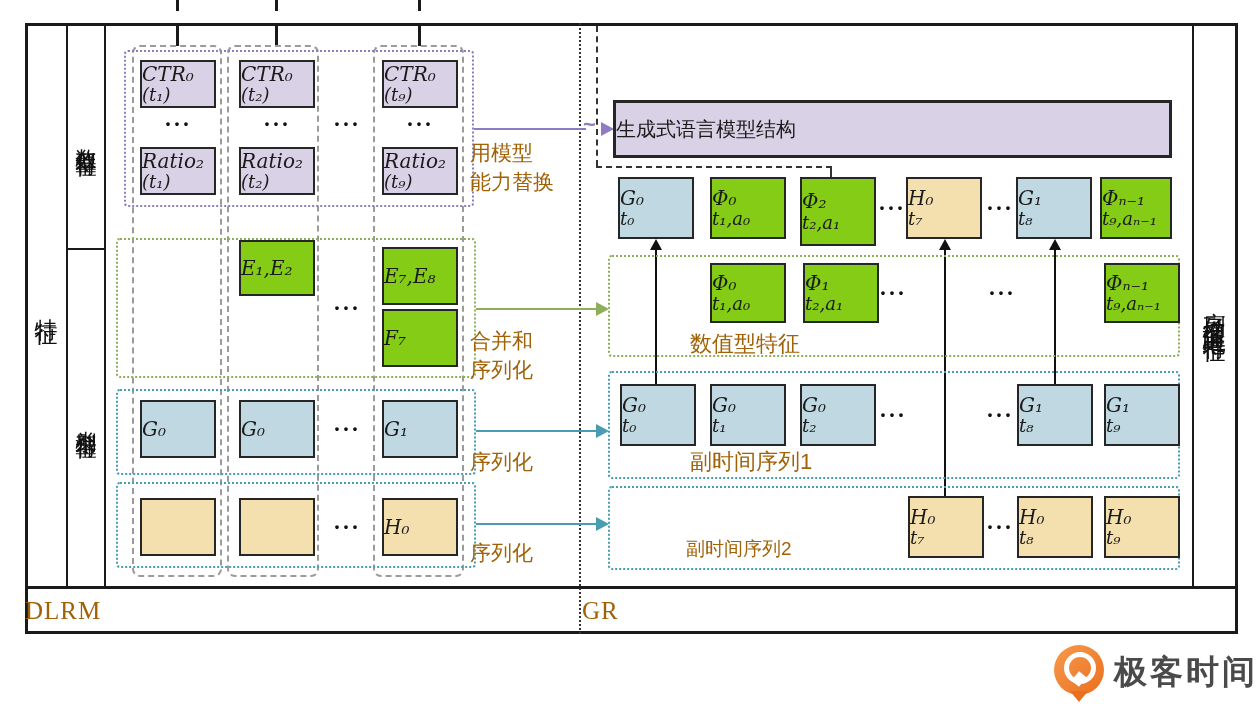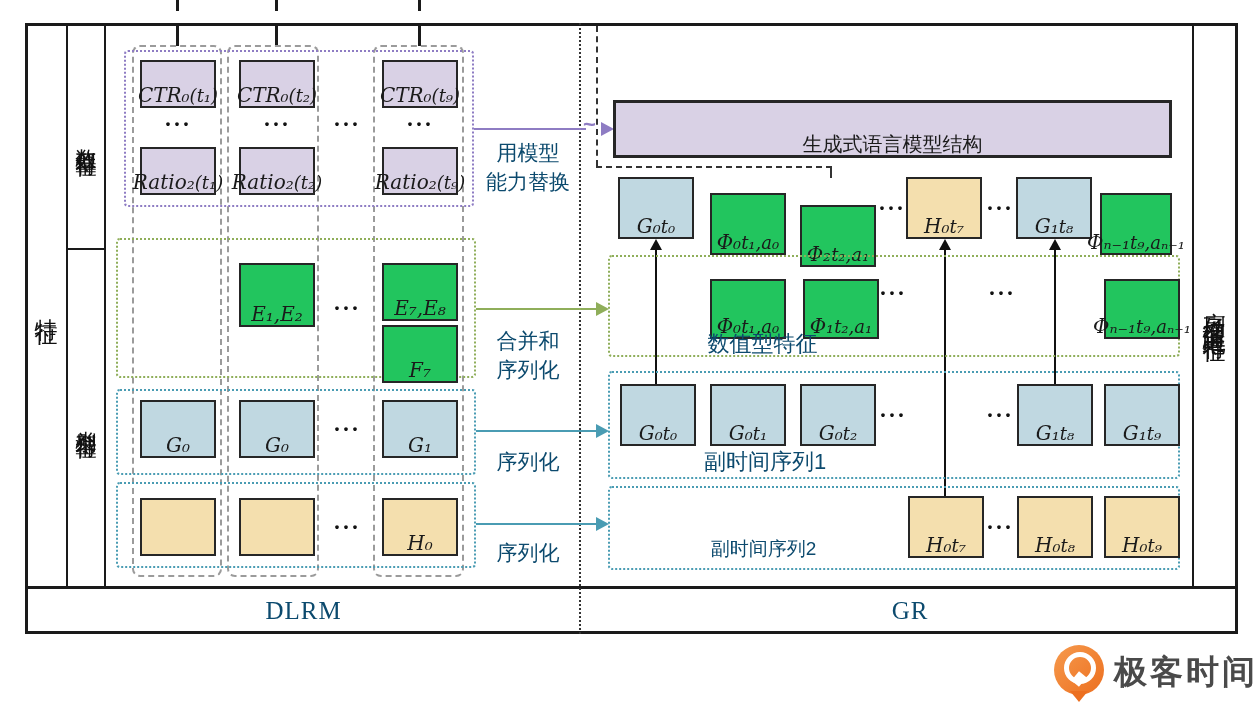--- a/index.html
+++ b/index.html
@@ -1,32 +1,32 @@
 <!DOCTYPE html>
 <html><head>
 <meta charset="utf-8">
 <style>
   html,body{margin:0;padding:0;background:#fff;}
   #canvas{position:relative;width:1260px;height:711px;background:#fff;overflow:hidden;
           font-family:"Liberation Sans","DejaVu Sans",sans-serif;color:#1a1a1a;}
   .abs{position:absolute;}
   .frame{position:absolute;border:3px solid #1a1a1a;box-sizing:border-box;background:transparent;}
   .ln{position:absolute;background:#1a1a1a;}
-  .bx{position:absolute;border:2px solid #262626;box-sizing:border-box;display:flex;
-      align-items:flex-end;justify-content:center;text-align:center;line-height:1.12;}
+  .bx{position:absolute;border:2px solid #262626;box-sizing:border-box;display:flex;flex-direction:column;
+      align-items:flex-start;justify-content:center;text-align:center;line-height:1.12;}
   .math{font-family:"DejaVu Serif","DejaVu Sans","Liberation Serif",serif;font-style:italic;}
   .l1{font-size:20px;} .l2{font-size:18px;}
-  .purple{background:#d9d1e5;} .green{background:#22c55e;margin-top:16px;} .blue{background:#c0d8e1;} .orange{background:#f4dfae;}
+  .purple{background:#d9d1e5;} .green{background:#84cc16;} .blue{background:#c0d8e1;} .orange{background:#f4dfae;}
   .grp{position:absolute;border:2px dotted;border-radius:4px;box-sizing:border-box;background:transparent;}
   .gcol{position:absolute;border:2px dashed #9b9b9b;border-radius:8px;box-sizing:border-box;}
   .dots{position:absolute;transform:translate(-50%,-50%);font-family:"DejaVu Serif",serif;font-weight:bold;
         font-size:20px;letter-spacing:2px;color:#111;white-space:nowrap;}
   .vtext{position:absolute;writing-mode:vertical-rl;text-orientation:upright;display:flex;align-items:center;
          justify-content:center;letter-spacing:5px;color:#111;}
-  .clabel{position:absolute;text-align:center;color:#0c4a6e;white-space:nowrap;}
+  .clabel{position:absolute;color:#a16207;white-space:nowrap;}
   .serif{font-family:"Liberation Serif","DejaVu Serif",serif;}
   .tri-r{position:absolute;width:0;height:0;border-top:7px solid transparent;border-bottom:7px solid transparent;}
   .tri-u{position:absolute;width:0;height:0;border-left:6px solid transparent;border-right:6px solid transparent;
          border-bottom:11px solid #111;}
   .dash-v{position:absolute;width:0;border-left:2px dashed #333;}
   .dash-h{position:absolute;height:0;border-top:2px dashed #333;}
   .dot-v{position:absolute;width:0;border-left:2px dotted #333;}
   .logo-icon{position:absolute;left:1054px;top:645px;width:50px;height:50px;border-radius:50%;
              background:linear-gradient(135deg,#f69a4d,#ec6f1f);}
   .logo-ring{position:absolute;left:10px;top:7px;width:22px;height:22px;border:5px solid #fff;border-radius:50%;}
@@ -91,21 +91,21 @@
   </div>
   <div class="bx purple math" style="left:239px;top:147px;width:76px;height:48px">
     <span class="l1">Ratio₂</span>
     <span class="l2">(t₂)</span>
   </div>
   <div class="bx purple math" style="left:382px;top:147px;width:76px;height:48px">
     <span class="l1">Ratio₂</span>
     <span class="l2">(t₉)</span>
   </div>
 
-  <div class="bx green math" style="left:239px;top:247px;width:76px;height:64px">
+  <div class="bx green math" style="left:239px;top:240px;width:76px;height:56px">
     <span class="l1">E₁,E₂</span>
   </div>
   <div class="bx green math" style="left:382px;top:247px;width:76px;height:58px">
     <span class="l1">E₇,E₈</span>
   </div>
   <div class="dots" style="left:347px;top:308px">···</div>
   <div class="bx green math" style="left:382px;top:309px;width:76px;height:58px">
     <span class="l1">F₇</span>
   </div>
 
@@ -159,21 +159,21 @@
   </div>
 
   <div class="bx blue math" style="left:618px;top:177px;width:76px;height:62px">
     <span class="l1">G₀</span>
     <span class="l2">t₀</span>
   </div>
   <div class="bx green math" style="left:710px;top:177px;width:76px;height:62px">
     <span class="l1">Φ₀</span>
     <span class="l2">t₁,a₀</span>
   </div>
-  <div class="bx green math" style="left:800px;top:189px;width:76px;height:62px">
+  <div class="bx green math" style="left:800px;top:177px;width:76px;height:69px">
     <span class="l1">Φ₂</span>
     <span class="l2">t₂,a₁</span>
   </div>
   <div class="dots" style="left:892px;top:208px">···</div>
   <div class="bx orange math" style="left:906px;top:177px;width:76px;height:62px">
     <span class="l1">H₀</span>
     <span class="l2">t₇</span>
   </div>
   <div class="dots" style="left:1000px;top:208px">···</div>
   <div class="bx blue math" style="left:1016px;top:177px;width:76px;height:62px">

